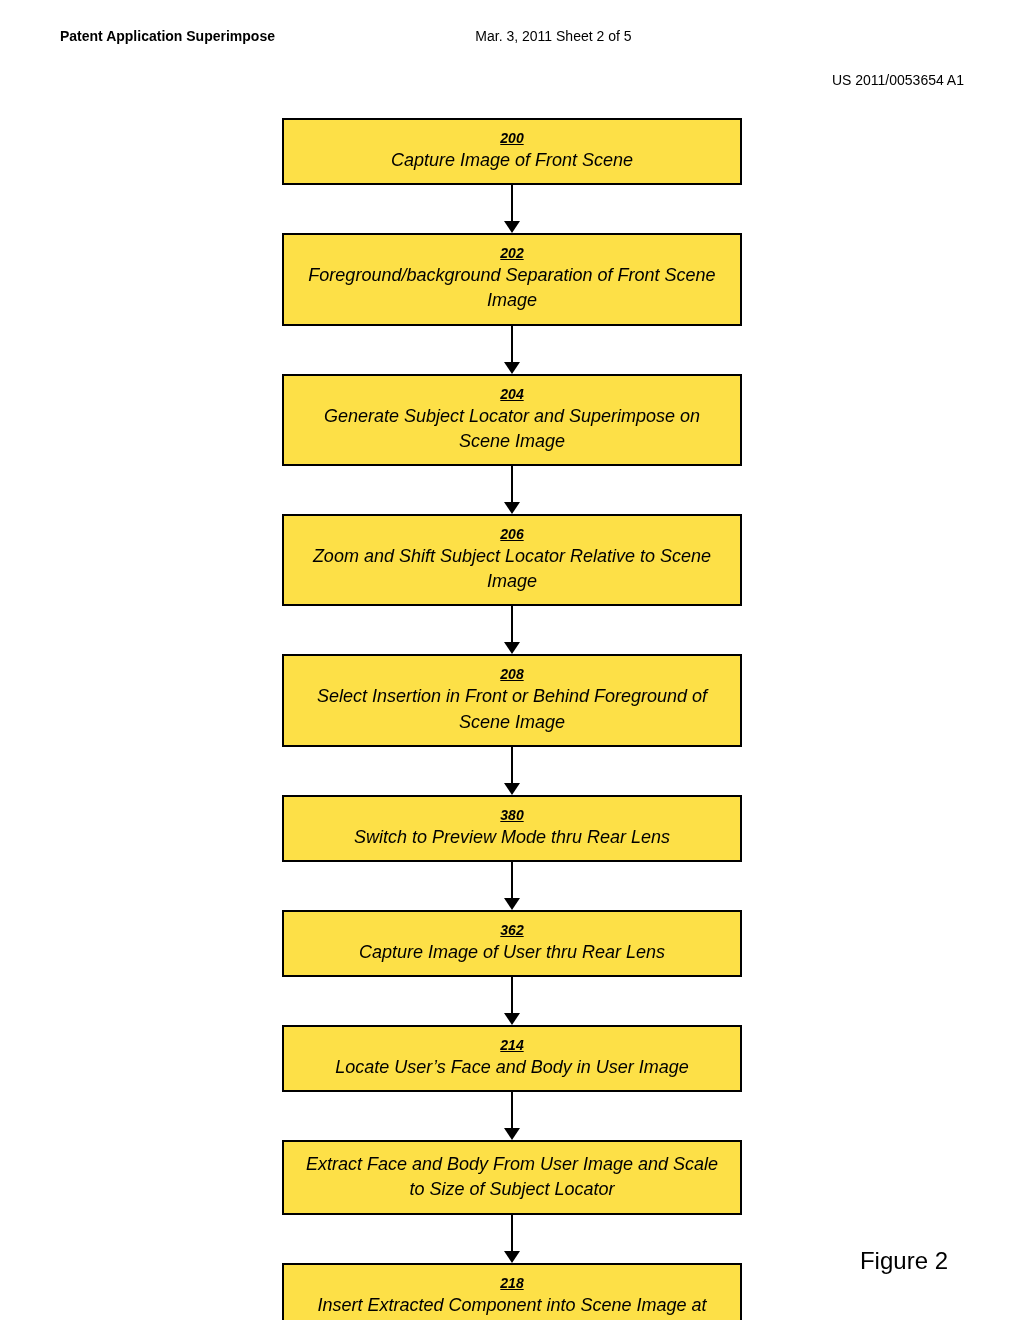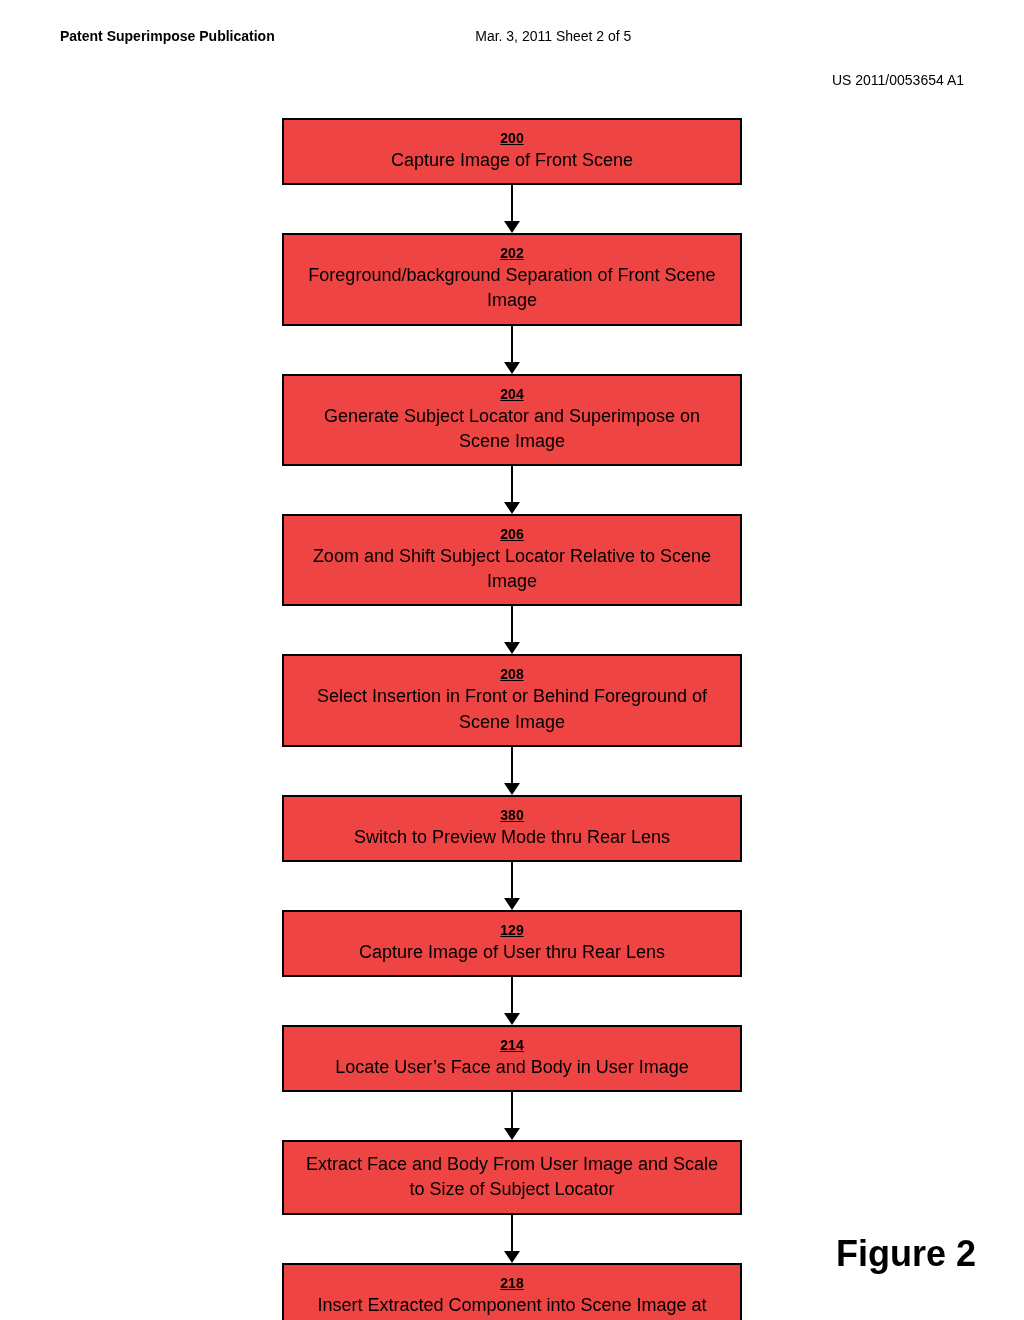--- a/index.html
+++ b/index.html
@@ -36,22 +36,23 @@
       flex-direction: column;
       align-items: center;
       width: 500px;
     }
 
     .flow-box {
       border: 2px solid #000;
       width: 460px;
       padding: 10px 16px;
       text-align: center;
-      background: #ef4444;
+      background: #fde047;
       position: relative;
+      font-style: italic;
     }
 
     .flow-box .step-num {
       text-decoration: underline;
       font-size: 14px;
       font-weight: bold;
       display: block;
       margin-bottom: 2px;
     }
 
@@ -77,31 +78,31 @@
     .arrow-head {
       width: 0;
       height: 0;
       border-left: 8px solid transparent;
       border-right: 8px solid transparent;
       border-top: 12px solid #000;
     }
 
     .figure-label {
       position: absolute;
-      right: 48px;
+      right: 76px;
       bottom: 120px;
-      font-size: 36px;
-      font-weight: bold;
+      font-size: 24px;
+      font-weight: normal;
     }
   </style>
 </head>
 <body>
 
 <div class="header">
-  <span class="header-left">Patent Superimpose Publication</span>
+  <span class="header-left">Patent Application Superimpose</span>
   <span class="header-center">Mar. 3, 2011   Sheet 2 of 5</span>
   <span class="header-right">US 2011/0053654 A1</span>
 </div>
 
 <div class="diagram-container">
   <div class="flowchart" id="flowchart">
   <div class="flow-box"><span class="step-num">200</span><span class="step-label">Capture Image of Front Scene</span></div>
       <div class="arrow">
         <div class="arrow-line"></div>
         <div class="arrow-head"></div>
@@ -124,21 +125,21 @@
       <div class="flow-box"><span class="step-num">208</span><span class="step-label">Select Insertion in Front or Behind Foreground of Scene Image</span></div>
       <div class="arrow">
         <div class="arrow-line"></div>
         <div class="arrow-head"></div>
       </div>
       <div class="flow-box"><span class="step-num">380</span><span class="step-label">Switch to Preview Mode thru Rear Lens</span></div>
       <div class="arrow">
         <div class="arrow-line"></div>
         <div class="arrow-head"></div>
       </div>
-      <div class="flow-box"><span class="step-num">129</span><span class="step-label">Capture Image of User thru Rear Lens</span></div>
+      <div class="flow-box"><span class="step-num">362</span><span class="step-label">Capture Image of User thru Rear Lens</span></div>
       <div class="arrow">
         <div class="arrow-line"></div>
         <div class="arrow-head"></div>
       </div>
       <div class="flow-box"><span class="step-num">214</span><span class="step-label">Locate User’s Face and Body in User Image</span></div>
       <div class="arrow">
         <div class="arrow-line"></div>
         <div class="arrow-head"></div>
       </div>
       <div class="flow-box"><span class="step-label">Extract Face and Body From User Image and Scale to Size of Subject Locator</span></div>

